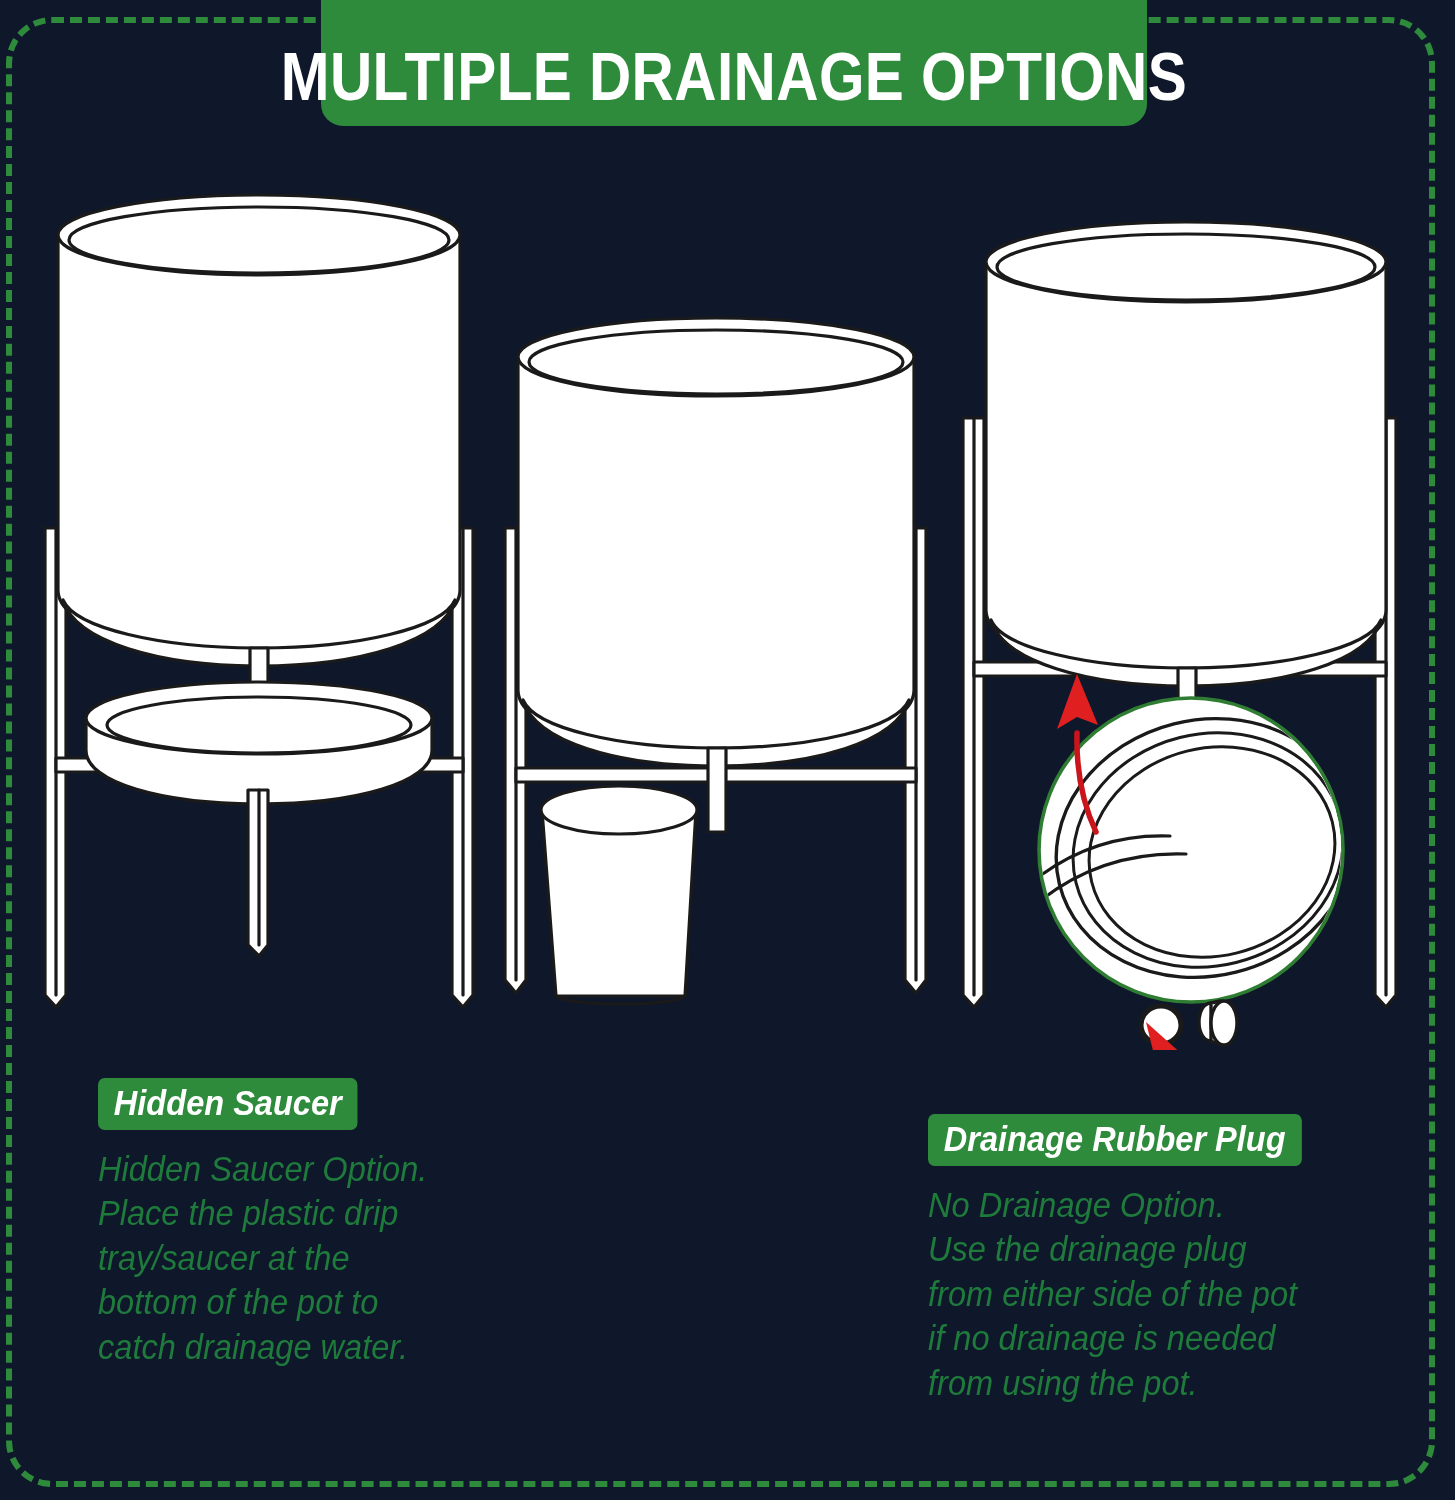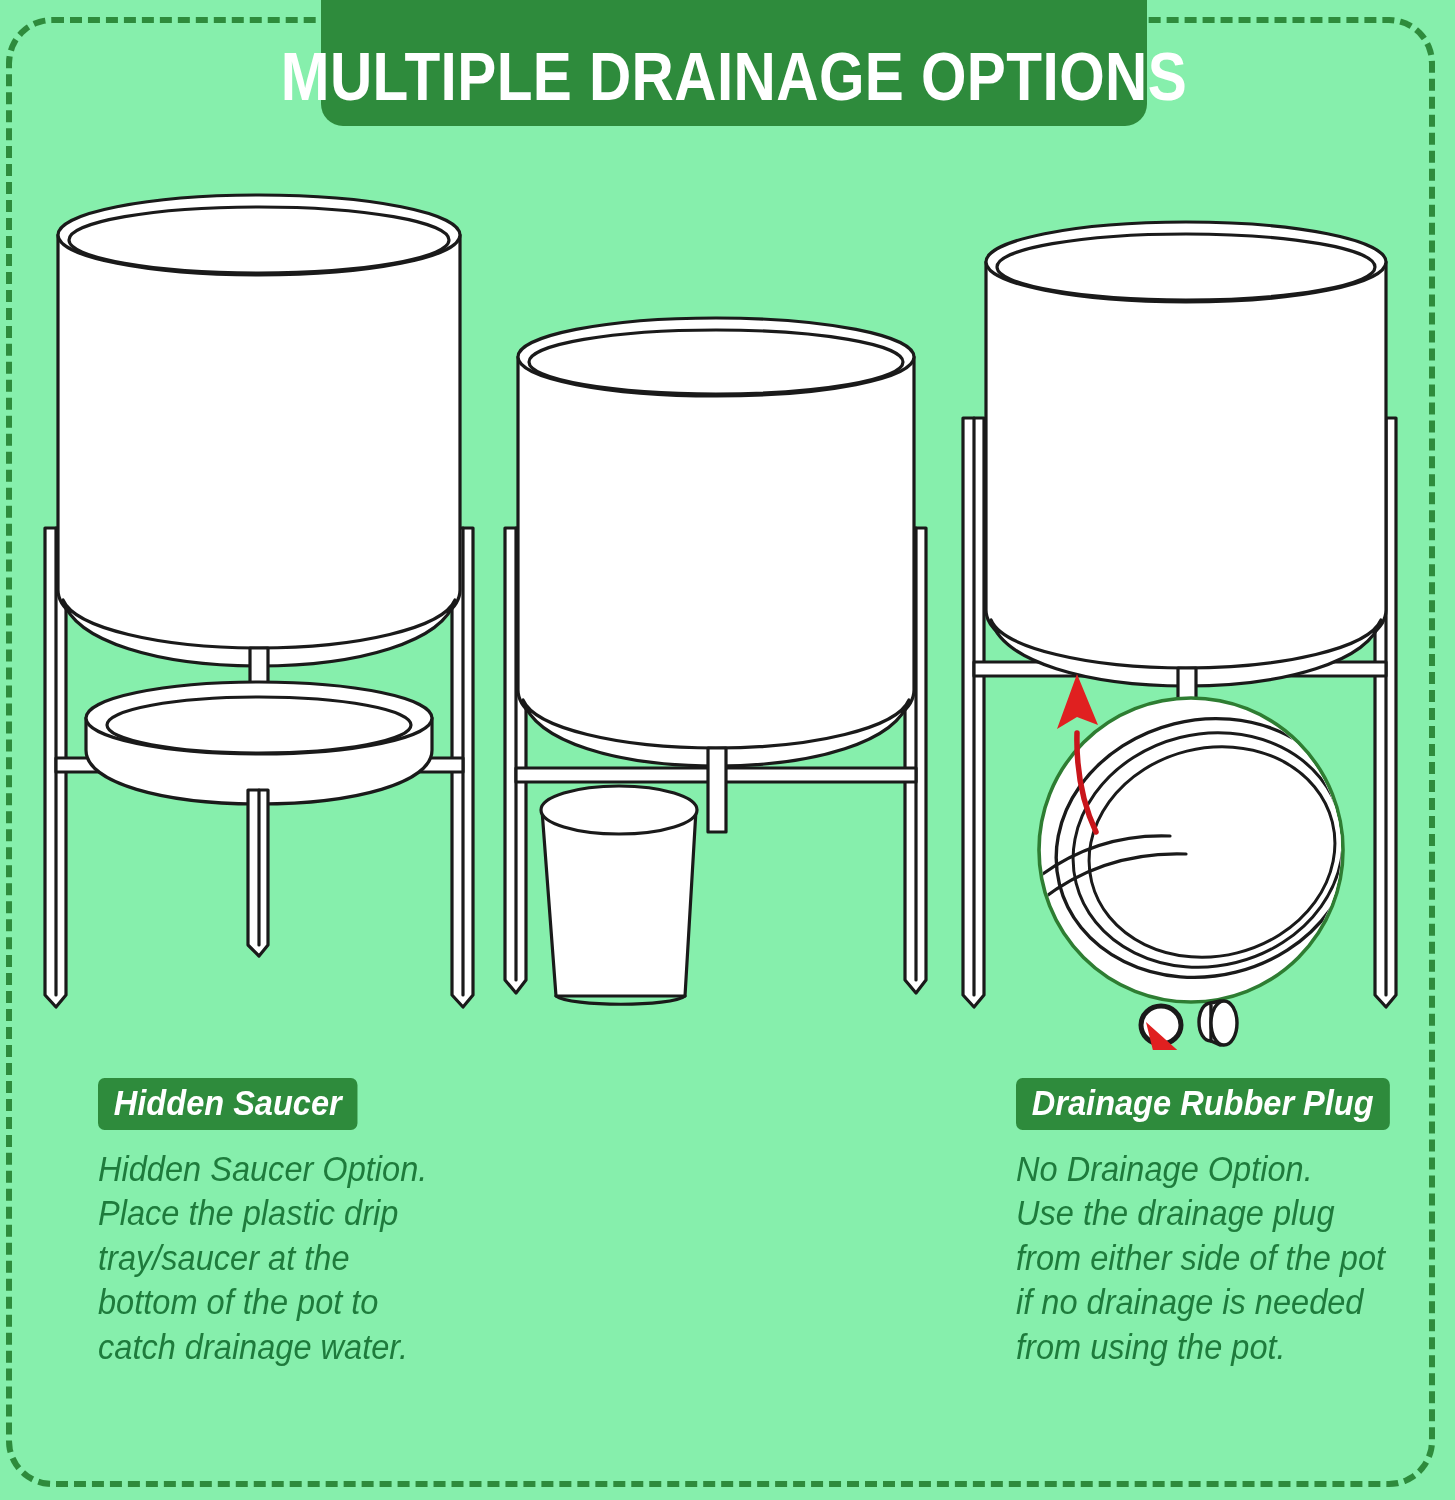--- a/index.html
+++ b/index.html
@@ -7,21 +7,21 @@
     padding: 0;
     background: #ffffff;
   }
   body {
     font-family: "Liberation Sans", sans-serif;
   }
   #root {
     position: relative;
     width: 1455px;
     height: 1500px;
-    background: #86efac;
+    background: #0f172a;
     overflow: hidden;
   }
 
   
   #dashed-frame {
     position: absolute;
     left: 6px;
     top: 17px;
     width: 1429px;
     height: 1470px;
@@ -76,21 +76,21 @@
     width: 1433px;
     height: 400px;
   }
   .caption-col {
     position: absolute;
     top: 0;
     width: 430px;
   }
   .caption-col.c1 { left: 98px; }
   .caption-col.c2 { left: 538px; }
-  .caption-col.c3 { left: 1016px; }
+  .caption-col.c3 { left: 928px; margin-top: 36px; }
 
   .caption-pill {
     display: inline-block;
     background: #2E8B3C;
     color: #ffffff;
     border-radius: 7px;
     padding: 7px 17px 10px 17px;
     font-family: "Liberation Sans", sans-serif;
     font-weight: bold;
     font-style: italic;

